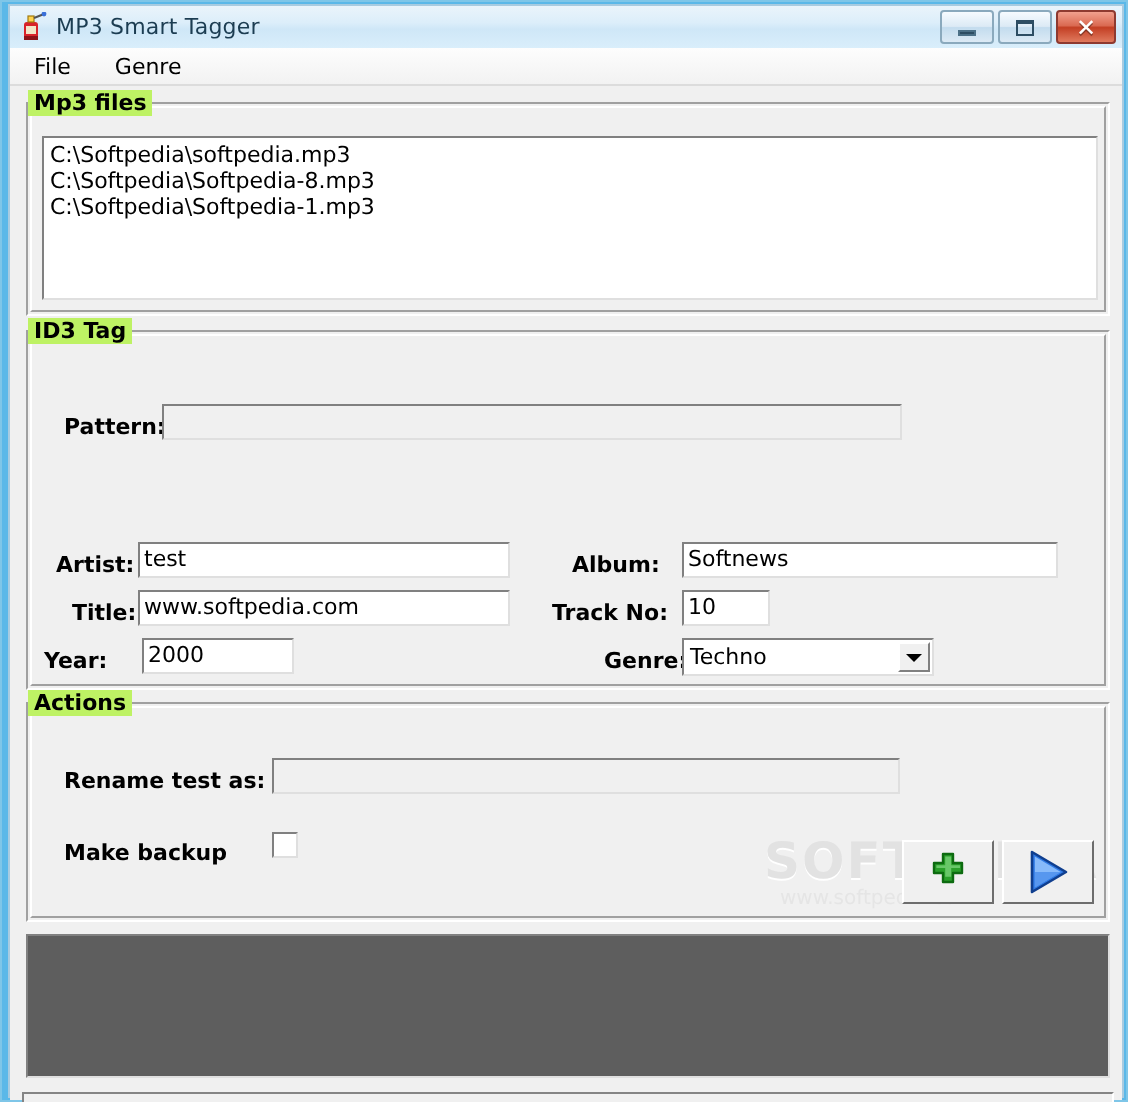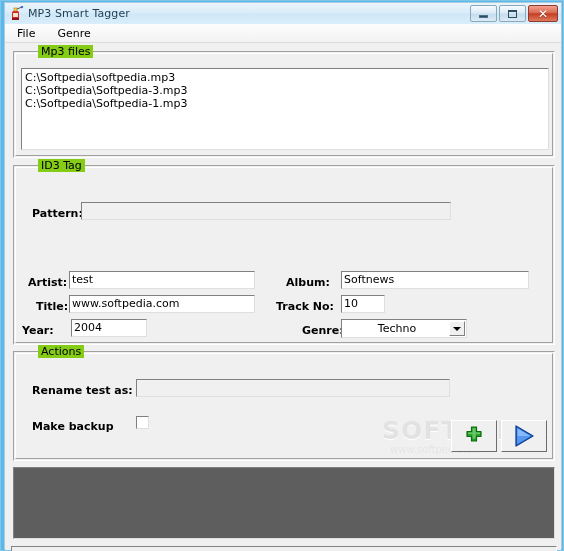--- a/index.html
+++ b/index.html
@@ -150,25 +150,25 @@
     position: absolute;
     left: 1px; top: 1px; right: 1px; bottom: 1px;
     border: 1px solid #ffffff;
     border-right-color: #a0a0a0;
     border-bottom-color: #a0a0a0;
     pointer-events: none;
   }
   .group-label {
     position: absolute;
     top: -7px;
-    left: 24px;
-    background: #84cc16;
+    left: 0;
+    background: #bef264;
     padding: 0 3px;
     font-size: 11px;
-    font-weight: normal;
+    font-weight: bold;
     color: #000;
     z-index: 2;
     white-space: nowrap;
   }
 
   #group-mp3 { left: 8px; top: 8px; width: 542px; height: 107px; }
   #group-id3 { left: 8px; top: 122px; width: 542px; height: 180px; }
   #group-actions { left: 8px; top: 308px; width: 542px; height: 110px; }
 
   
@@ -243,21 +243,20 @@
 
   .combo {
     position: absolute;
     box-sizing: border-box;
     border: 1px solid #808080;
     border-right-color: #dfdfdf;
     border-bottom-color: #dfdfdf;
     background: #ffffff;
     display: flex;
     align-items: center;
-    text-align: center;
   }
   .combo-text {
     flex: 1;
     font-size: 11px;
     color: #000;
     padding-left: 3px;
     white-space: nowrap;
     overflow: hidden;
   }
   .combo-btn {
@@ -405,39 +404,39 @@
       <span class="menu-item">File</span>
       <span class="menu-item">Genre</span>
     </div>
 
     <div class="client">
 
       <div class="groupbox" id="group-mp3">
         <span class="group-label">Mp3 files</span>
         <div class="sunken filelist">
           <div class="file-row">C:\Softpedia\softpedia.mp3</div>
-          <div class="file-row">C:\Softpedia\Softpedia-3.mp3</div>
+          <div class="file-row">C:\Softpedia\Softpedia-8.mp3</div>
           <div class="file-row">C:\Softpedia\Softpedia-1.mp3</div>
         </div>
       </div>
 
       <div class="groupbox" id="group-id3">
         <span class="group-label">ID3 Tag</span>
 
         <span class="lbl" id="lbl-pattern">Pattern:</span>
         <div class="field disabled" id="fld-pattern"></div>
 
         <span class="lbl" id="lbl-artist">Artist:</span>
         <div class="field" id="fld-artist">test</div>
 
         <span class="lbl" id="lbl-title">Title:</span>
         <div class="field" id="fld-title">www.softpedia.com</div>
 
         <span class="lbl" id="lbl-year">Year:</span>
-        <div class="field" id="fld-year">2004</div>
+        <div class="field" id="fld-year">2000</div>
 
         <span class="lbl" id="lbl-album">Album:</span>
         <div class="field" id="fld-album">Softnews</div>
 
         <span class="lbl" id="lbl-trackno">Track No:</span>
         <div class="field" id="fld-trackno">10</div>
 
         <span class="lbl" id="lbl-genre">Genre:</span>
         <div class="combo" id="fld-genre">
           <span class="combo-text">Techno</span>

